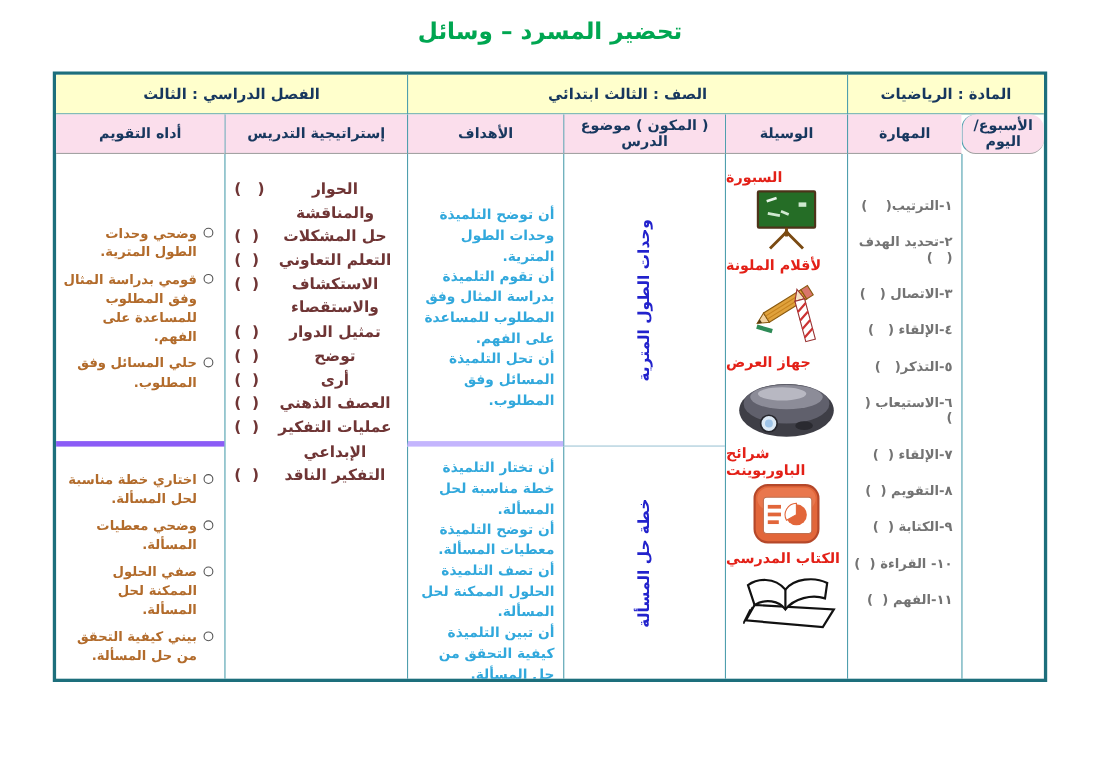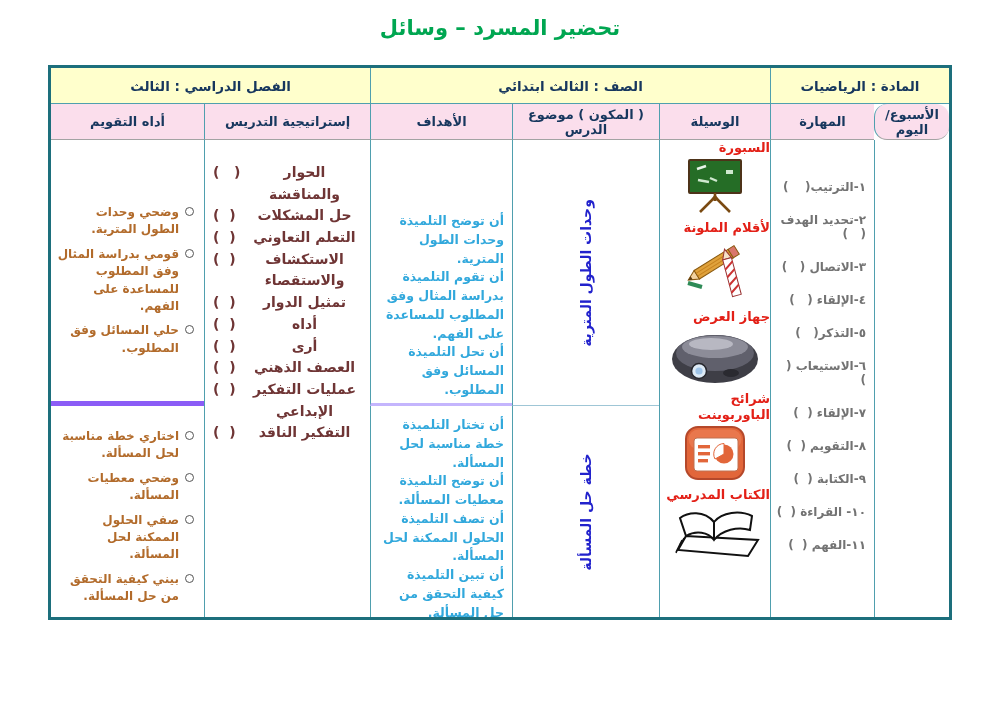--- a/index.html
+++ b/index.html
@@ -33,24 +33,24 @@
   .h-semester { grid-column:6 / span 2; grid-row:1; }
 
   .ch1 { grid-column:1; grid-row:2;border-radius:13px; } .ch2 { grid-column:2; grid-row:2; }
   .ch3 { grid-column:3; grid-row:2; } .ch4 { grid-column:4; grid-row:2; }
   .ch5 { grid-column:5; grid-row:2; } .ch6 { grid-column:6; grid-row:2; }
   .ch7 { grid-column:7; grid-row:2; }
 
   
   .c-week    { grid-column:1; grid-row:3 / span 2; }
   .c-skill   { grid-column:2; grid-row:3 / span 2; padding:40px 8px 6px 4px; }
-  .c-tool    { grid-column:3; grid-row:3 / span 2; text-align:right; }
+  .c-tool    { grid-column:3; grid-row:3 / span 2; padding-top:14px; text-align:left; }
   .c-topic1  { grid-column:4; grid-row:3; border-bottom:1px solid #9FC6D6; }
   .c-topic2  { grid-column:4; grid-row:4; }
-  .c-obj1    { grid-column:5; grid-row:3; border-bottom:3px solid #c4b5fd; padding:72px 8px 4px 4px; }
+  .c-obj1    { grid-column:5; grid-row:3; border-bottom:5px solid #c4b5fd; padding:46px 8px 4px 4px; }
   .c-obj2    { grid-column:5; grid-row:4; padding:10px 8px 4px 4px; }
   .c-strat   { grid-column:6; grid-row:3 / span 2; padding:22px 10px 6px 8px; }
   .c-assess1 { grid-column:7; grid-row:3; border-bottom:5px solid #8b5cf6; padding:64px 10px 4px 6px; }
   .c-assess2 { grid-column:7; grid-row:4; padding:22px 10px 4px 6px; }
 
   .skill-item { color:#737373; font-size:12px; text-align:right; margin-bottom:19px;
                 white-space:pre-wrap; }
 
   .tool-item { margin-bottom:6px; }
   .tool-label { color:#E32017; font-size:13px; line-height:1.25; margin-bottom:2px; }
@@ -215,21 +215,21 @@
       </div>
       <div class="strat-row">
         <span class="strat-name">الاستكشاف والاستقصاء</span>
         <span class="strat-paren">(  )</span>
       </div>
       <div class="strat-row">
         <span class="strat-name">تمثيل الدوار</span>
         <span class="strat-paren">(  )</span>
       </div>
       <div class="strat-row">
-        <span class="strat-name">أداه</span>
+        <span class="strat-name">توضح</span>
         <span class="strat-paren">(  )</span>
       </div>
       <div class="strat-row">
         <span class="strat-name">أرى</span>
         <span class="strat-paren">(  )</span>
       </div>
       <div class="strat-row">
         <span class="strat-name">العصف الذهني</span>
         <span class="strat-paren">(  )</span>
       </div>

